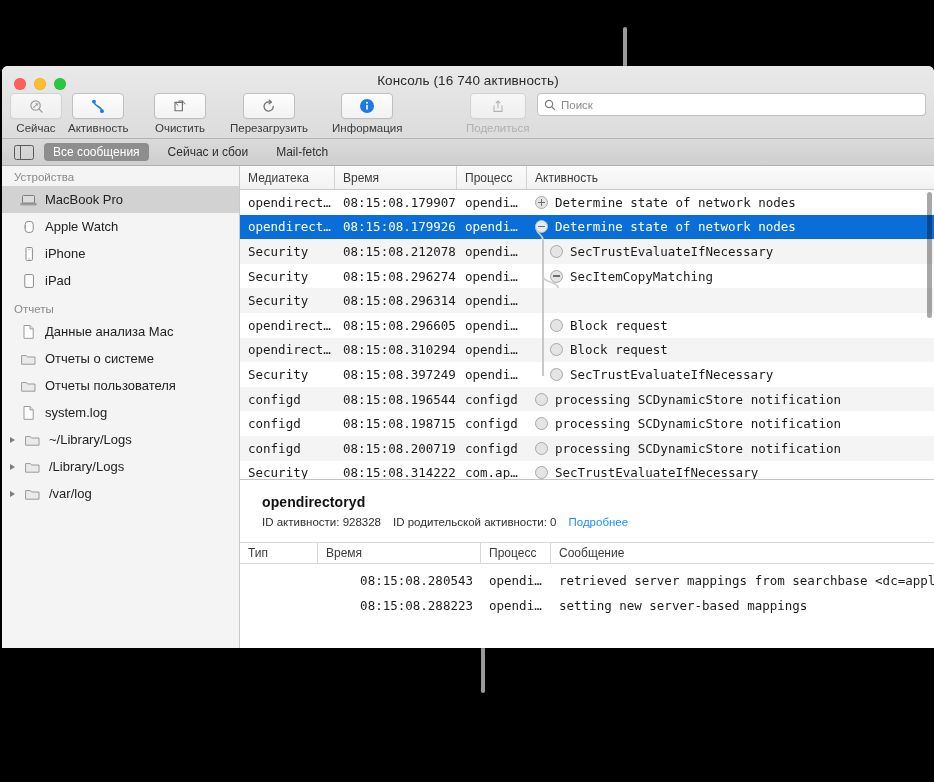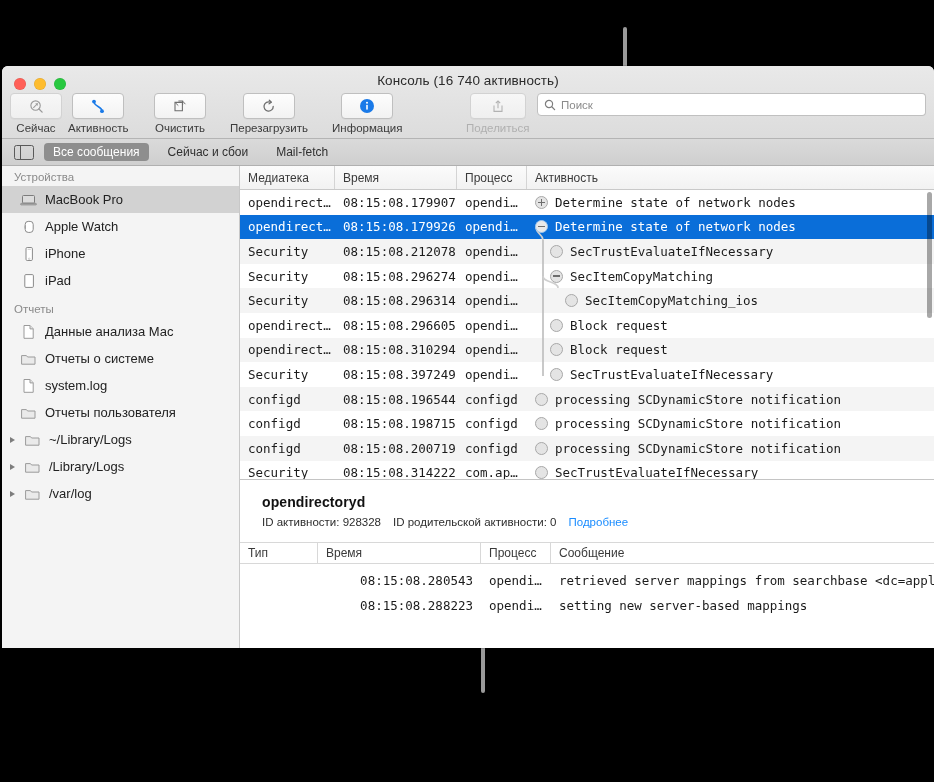--- a/index.html
+++ b/index.html
@@ -360,35 +360,35 @@
           <span class="ico">
             <svg width="17" height="14" viewBox="0 0 17 14">
               <path d="M1.6 3.6 L6.4 3.6 L7.6 5 L15 5 L15 12.2 L1.6 12.2 Z" fill="#eaeaea" stroke="#9a9a9a" stroke-width="1"></path>
             </svg>
           </span>
           <span>Отчеты о системе</span>
         </div>
 
         <div class="sbrow">
           <span class="ico">
+            <svg width="17" height="14" viewBox="0 0 17 14">
+              <path d="M1.6 3.6 L6.4 3.6 L7.6 5 L15 5 L15 12.2 L1.6 12.2 Z" fill="#eaeaea" stroke="#9a9a9a" stroke-width="1"></path>
+            </svg>
+          </span>
+          <span>Отчеты пользователя</span>
+        </div>
+
+        <div class="sbrow">
+          <span class="ico">
             <svg width="15" height="16" viewBox="0 0 15 16">
               <path d="M3 1.5 L9 1.5 L12.2 4.8 L12.2 14.3 L3 14.3 Z" fill="#fff" stroke="#9a9a9a" stroke-width="1"></path>
               <path d="M9 1.5 L9 4.9 L12.2 4.9" fill="#e6e6e6" stroke="#9a9a9a" stroke-width="1"></path>
             </svg>
           </span>
           <span>system.log</span>
-        </div>
-
-        <div class="sbrow">
-          <span class="ico">
-            <svg width="17" height="14" viewBox="0 0 17 14">
-              <path d="M1.6 3.6 L6.4 3.6 L7.6 5 L15 5 L15 12.2 L1.6 12.2 Z" fill="#eaeaea" stroke="#9a9a9a" stroke-width="1"></path>
-            </svg>
-          </span>
-          <span>Отчеты пользователя</span>
         </div>
 
         <div class="sbrow disc">
           <span class="disctri"></span>
           <span class="ico">
             <svg width="17" height="14" viewBox="0 0 17 14">
               <path d="M1.6 3.6 L6.4 3.6 L7.6 5 L15 5 L15 12.2 L1.6 12.2 Z" fill="#eaeaea" stroke="#9a9a9a" stroke-width="1"></path>
             </svg>
           </span>
           <span>~/Library/Logs</span>
@@ -479,26 +479,20 @@
                   </span>
                 <span class="atext">SecItemCopyMatching</span>
               </div>
             </div>
           </div>
 
           <div class="lrow alt">
             <div class="cell" style="width:95px">Security</div>
             <div class="cell" style="width:122px">08:15:08.296314</div>
             <div class="cell" style="width:70px">opendi…</div>
-            <div class="cell act" style="flex:1">
-              <div class="tcell" style="padding-left:38px">
-                <span class="node"></span>
-                <span class="atext">SecItemCopyMatching_ios</span>
-              </div>
-            </div>
           </div>
 
           <div class="lrow">
             <div class="cell" style="width:95px">opendirect…</div>
             <div class="cell" style="width:122px">08:15:08.296605</div>
             <div class="cell" style="width:70px">opendi…</div>
             <div class="cell act" style="flex:1">
               <div class="tcell" style="padding-left:23px">
                 <span class="node"></span>
                 <span class="atext">Block request</span>

